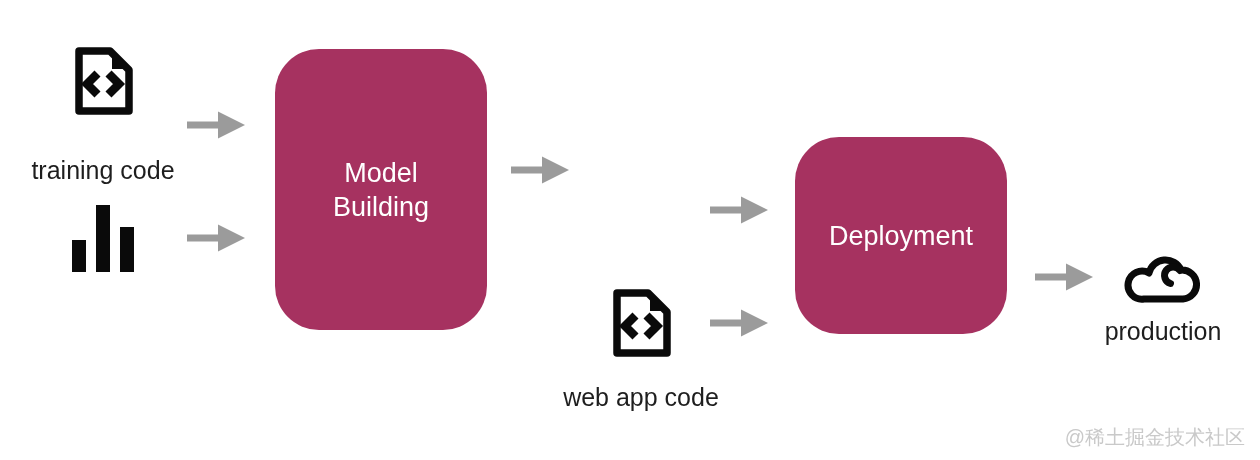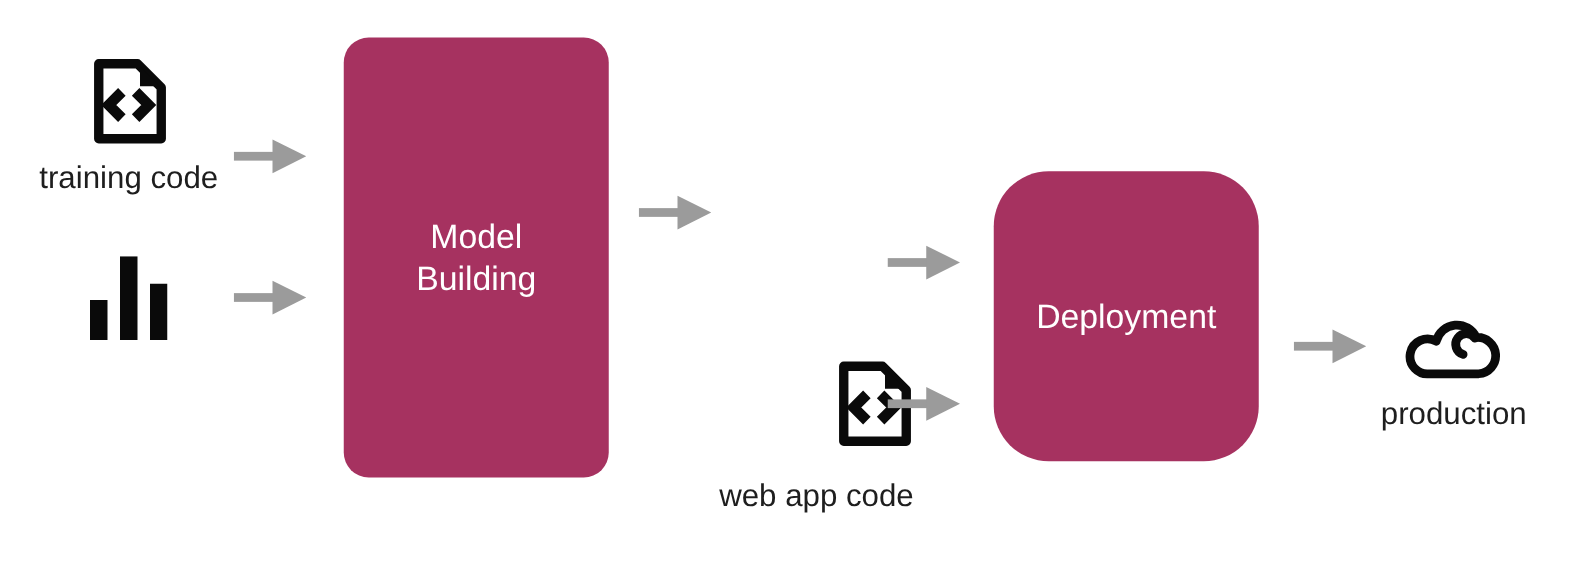--- a/index.html
+++ b/index.html
@@ -23,21 +23,21 @@
   }
   .io-node {
     position: absolute;
     display: flex;
     flex-direction: column;
     align-items: center;
     width: 180px;
   }
   .io-node .icon { display: block; }
   .io-label {
-    margin-top: 12px;
+    margin-top: 40px;
     font-size: 25px;
     line-height: 28px;
     color: var(--label);
     white-space: nowrap;
     text-align: center;
   }
   .process-box {
     position: absolute;
     width: 212px;
     background: var(--process-box);
@@ -97,69 +97,70 @@
         <polygon class="fill" points="31,0.5 58,14 31,27.5"></polygon>
       </svg>
   </div>
   <div class="flow-arrow" style="left:187px; top:224px;">
     <svg width="58" height="28" viewBox="0 0 58 28">
         <rect class="fill" x="0" y="10.5" width="33" height="7"></rect>
         <polygon class="fill" points="31,0.5 58,14 31,27.5"></polygon>
       </svg>
   </div>
 
-  <div class="process-box" style="left:275px; top:30px; height:352px;border-radius:20px;">
+  <div class="process-box" style="left:275px; top:49px; height:281px;">
     <div class="box-label box-label--wrap">Model Building</div>
   </div>
 
   <div class="flow-arrow" style="left:511px; top:156px;">
     <svg width="58" height="28" viewBox="0 0 58 28">
         <rect class="fill" x="0" y="10.5" width="33" height="7"></rect>
         <polygon class="fill" points="31,0.5 58,14 31,27.5"></polygon>
       </svg>
   </div>
 
 
   <div class="flow-arrow" style="left:710px; top:196px;">
     <svg width="58" height="28" viewBox="0 0 58 28">
         <rect class="fill" x="0" y="10.5" width="33" height="7"></rect>
         <polygon class="fill" points="31,0.5 58,14 31,27.5"></polygon>
       </svg>
   </div>
 
-  <div class="io-node" style="left:551px; top:288px;align-items:flex-end;">
+  <div class="io-node" style="left:551px; top:288px;">
     <svg class="icon" width="64" height="70" viewBox="0 0 64 70">
       <path class="stroke" d="M8 5 H39 L58 24 V65 H8 Z" stroke-width="7.5" stroke-linejoin="round"></path>
       <path class="fill" d="M41 7 L57 23 L41 23 Z"></path>
       <path class="stroke" d="M26.5 27.5 L16 38 L26.5 48.5" stroke-width="8.5"></path>
       <path class="stroke" d="M37.5 27.5 L48 38 L37.5 48.5" stroke-width="8.5"></path>
     </svg>
     <div class="io-label" style="margin-top:25px;">web app code</div>
   </div>
 
   <div class="flow-arrow" style="left:710px; top:309px;">
     <svg width="58" height="28" viewBox="0 0 58 28">
         <rect class="fill" x="0" y="10.5" width="33" height="7"></rect>
         <polygon class="fill" points="31,0.5 58,14 31,27.5"></polygon>
       </svg>
   </div>
 
-  <div class="process-box" style="left:795px; top:137px; height:232px;">
+  <div class="process-box" style="left:795px; top:137px; height:197px;">
     <div class="box-label box-label--nowrap">Deployment</div>
   </div>
 
   <div class="flow-arrow" style="left:1035px; top:263px;">
     <svg width="58" height="28" viewBox="0 0 58 28">
         <rect class="fill" x="0" y="10.5" width="33" height="7"></rect>
         <polygon class="fill" points="31,0.5 58,14 31,27.5"></polygon>
       </svg>
   </div>
 
   <div class="io-node" style="left:1073px; top:242px;">
     <svg class="icon" width="78" height="67" viewBox="0 0 78 67">
       <path class="stroke" d="M20 57 A 14 14 0 1 1 25 31 A 17 17 0 0 1 57 28 A 14.5 14.5 0 0 1 59 57 Z" stroke-width="7" stroke-linejoin="round" stroke-linecap="round"></path>
       <path class="stroke" d="M56 28.5 A 8.5 8.5 0 1 0 46.5 41.5" stroke-width="7" stroke-linecap="round"></path>
     </svg>
     <div class="io-label" style="margin-top:8px;">production</div>
   </div>
 
+  <div class="watermark">@稀土掘金技术社区</div>
 
 </div>
 
 </body></html>

